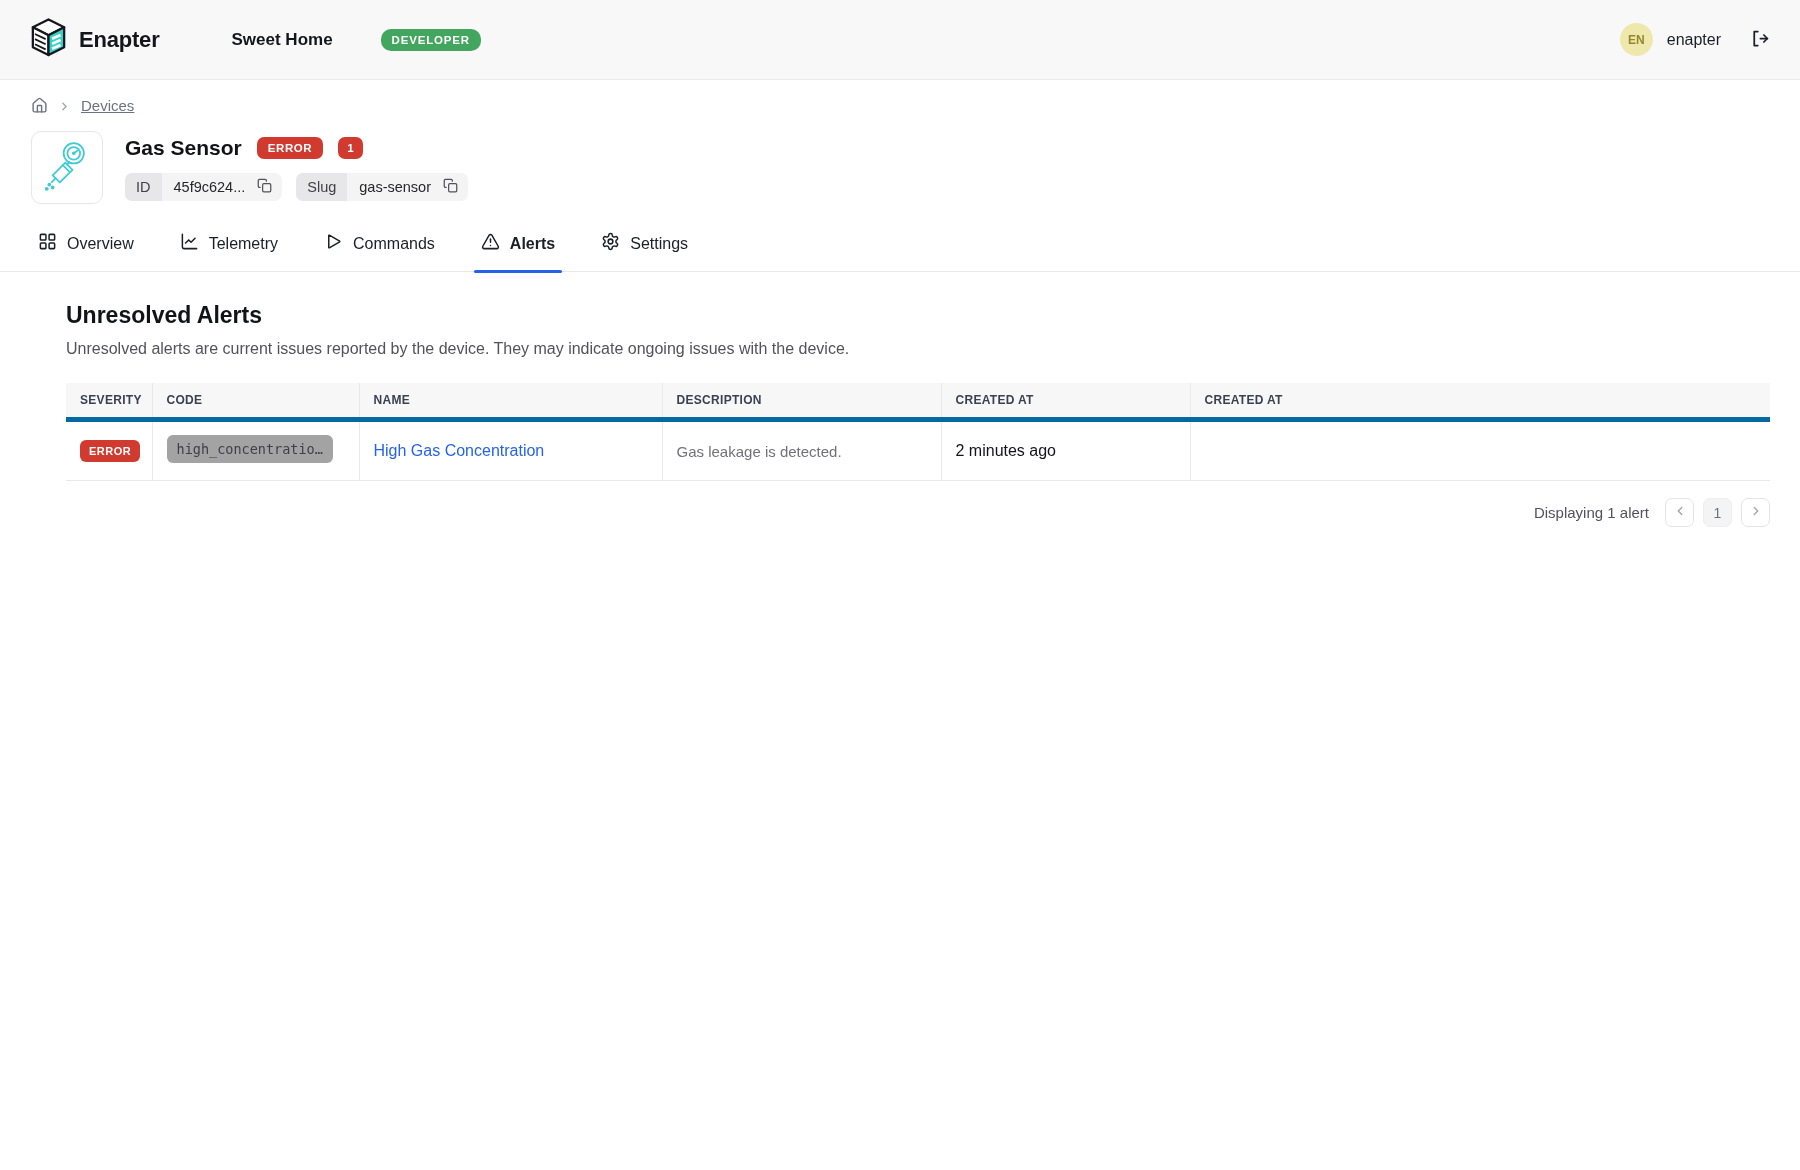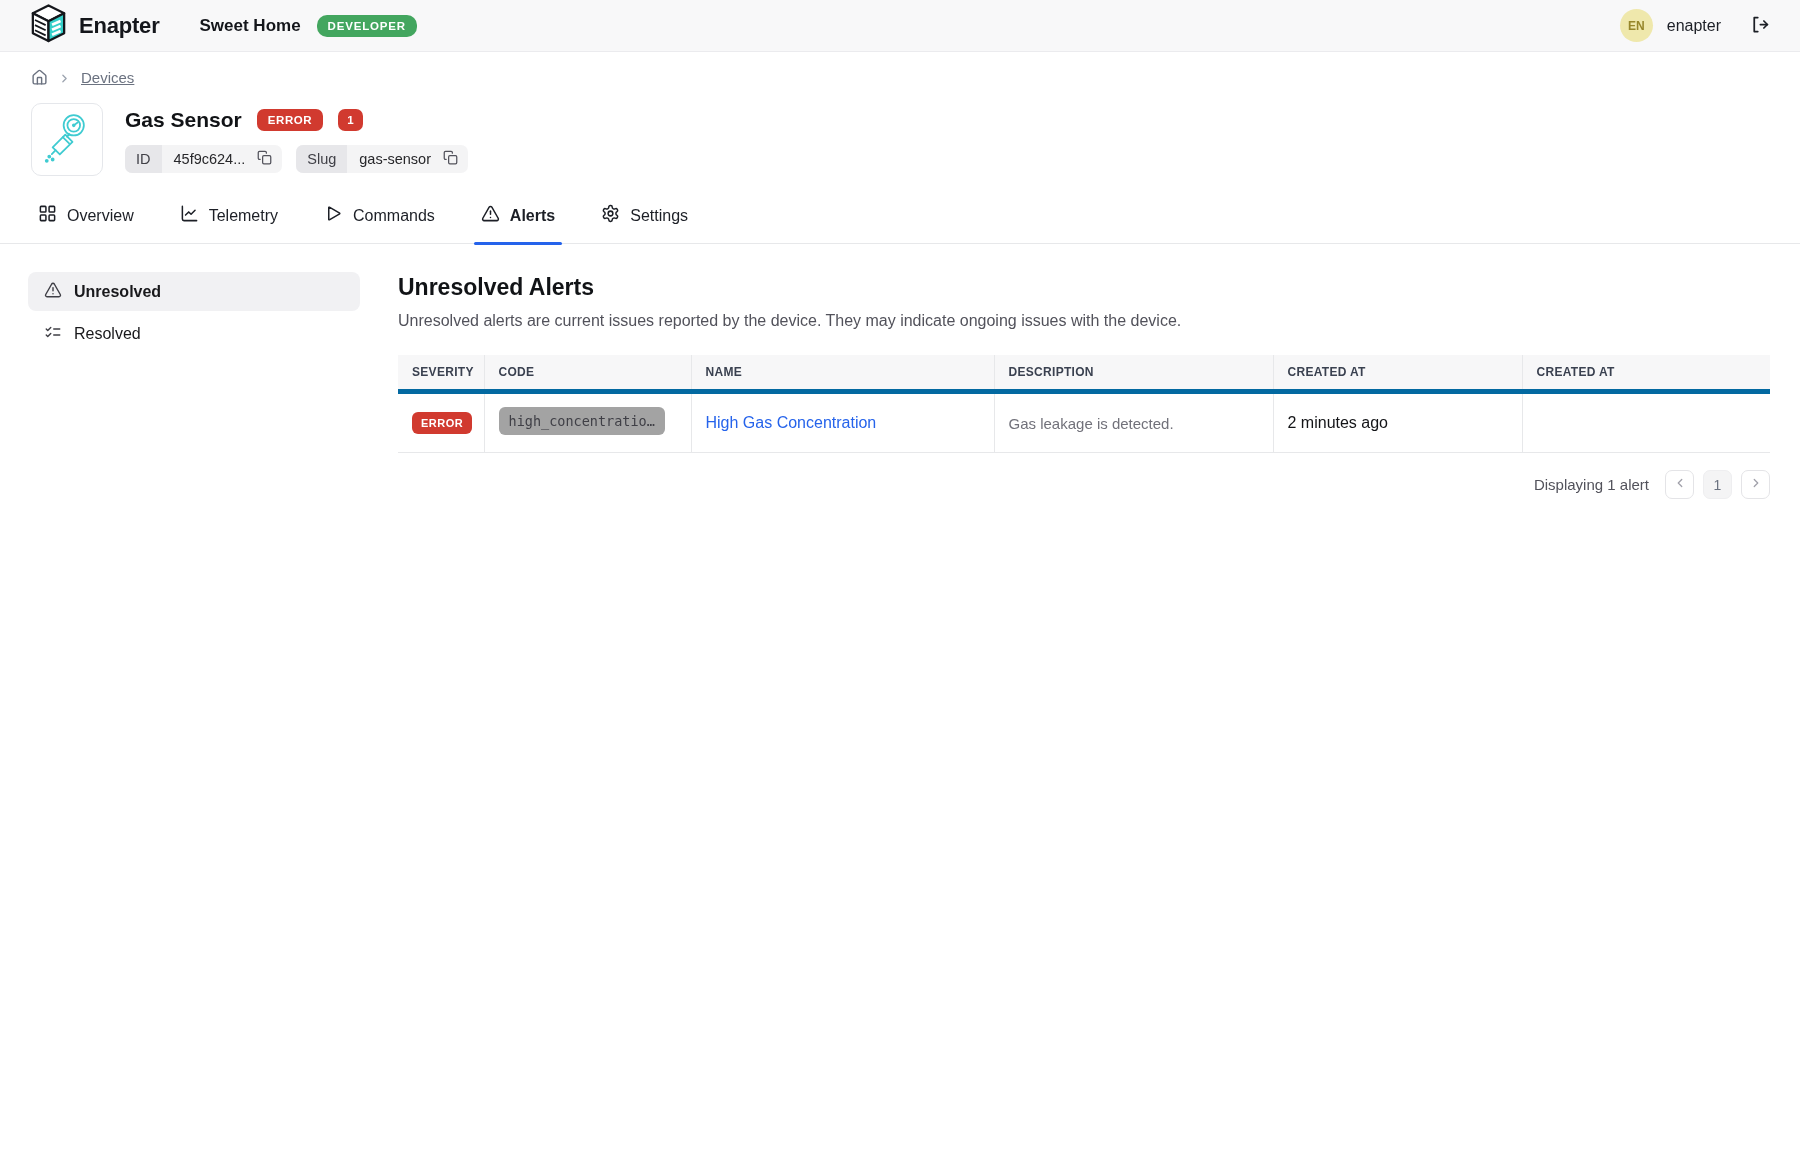--- a/index.html
+++ b/index.html
@@ -6,24 +6,25 @@
   html,body { margin:0; padding:0; }
   body {
     width:1800px; height:1170px;
     background:#ffffff;
     font-family:"Liberation Sans", sans-serif;
     color:#18181b;
     overflow:hidden;
   }
   
   .topbar {
-    height:52px; background:#f8f8f9;
+    height:80px; background:#f8f8f9;
     border-bottom:1px solid #ebebee;
     display:flex; align-items:center;
     padding:0 30px;
+    gap:32px;
   }
   .brand { display:flex; align-items:center; gap:12px; cursor:pointer; }
   .brand-name { font-size:22px; font-weight:700; color:#14161b; letter-spacing:-0.2px; }
   .site-name { margin-left:40px; font-size:17px; font-weight:700; color:#14161b; }
   .role-badge {
     margin-left:16px; background:#43A65F; color:#fff;
     font-size:11.5px; font-weight:700; letter-spacing:0.8px;
     padding:5px 11px; border-radius:10px;
   }
   .topbar-right { margin-left:auto; display:flex; align-items:center; gap:14px; }
@@ -268,43 +269,20 @@
       <svg viewBox="0 0 24 24" width="19" height="19" fill="none" stroke="currentColor" stroke-width="1.9" stroke-linecap="round" stroke-linejoin="round">
         <path d="M12.22 2h-.44a2 2 0 0 0-2 2v.18a2 2 0 0 1-1 1.73l-.43.25a2 2 0 0 1-2 0l-.15-.08a2 2 0 0 0-2.73.73l-.22.38a2 2 0 0 0 .73 2.73l.15.1a2 2 0 0 1 1 1.72v.51a2 2 0 0 1-1 1.74l-.15.09a2 2 0 0 0-.73 2.73l.22.38a2 2 0 0 0 2.73.73l.15-.08a2 2 0 0 1 2 0l.43.25a2 2 0 0 1 1 1.73V20a2 2 0 0 0 2 2h.44a2 2 0 0 0 2-2v-.18a2 2 0 0 1 1-1.73l.43-.25a2 2 0 0 1 2 0l.15.08a2 2 0 0 0 2.73-.73l.22-.39a2 2 0 0 0-.73-2.73l-.15-.08a2 2 0 0 1-1-1.74v-.5a2 2 0 0 1 1-1.74l.15-.09a2 2 0 0 0 .73-2.73l-.22-.38a2 2 0 0 0-2.73-.73l-.15.08a2 2 0 0 1-2 0l-.43-.25a2 2 0 0 1-1-1.73V4a2 2 0 0 0-2-2z"></path>
           <circle cx="12" cy="12" r="3"></circle>
       </svg>
     </span>
     <span>Settings</span>
   </div>
 </nav>
 
 <div class="content">
-  <aside class="sidebar">
-    <div class="side-item active">
-      <span>
-        <svg viewBox="0 0 24 24" width="18" height="18" fill="none" stroke="#3f3f46" stroke-width="1.9" stroke-linecap="round" stroke-linejoin="round">
-          <path d="M21.7 18 13.7 4a2 2 0 0 0-3.4 0L2.3 18a2 2 0 0 0 1.7 3h16a2 2 0 0 0 1.7-3"></path>
-            <path d="M12 9v4"></path>
-            <path d="M12 17h.01"></path>
-        </svg>
-      </span>
-      <span>Unresolved</span>
-    </div>
-    <div class="side-item">
-      <span>
-        <svg viewBox="0 0 24 24" width="18" height="18" fill="none" stroke="#3f3f46" stroke-width="1.9" stroke-linecap="round" stroke-linejoin="round">
-          <path d="m3 8 2 2 4-4"></path>
-            <path d="m3 16 2 2 4-4"></path>
-            <path d="M13 8h8"></path>
-            <path d="M13 16h8"></path>
-        </svg>
-      </span>
-      <span>Resolved</span>
-    </div>
-  </aside>
 
   <main class="main">
     <h2 class="section-title">Unresolved Alerts</h2>
     <div class="section-desc">Unresolved alerts are current issues reported by the device. They may indicate ongoing issues with the device.</div>
 
     <table class="alerts">
       <colgroup>
         <col style="width:86px">
           <col style="width:207px">
           <col style="width:303px">

